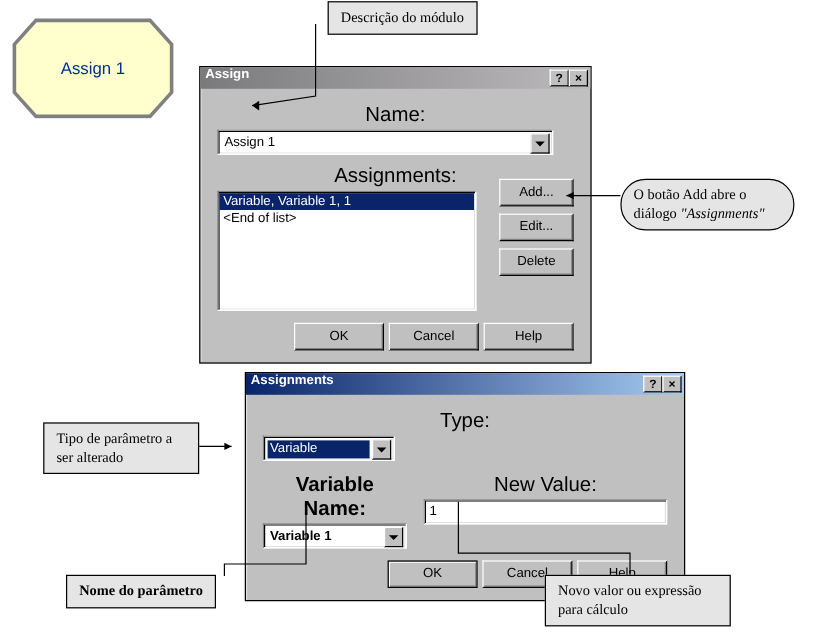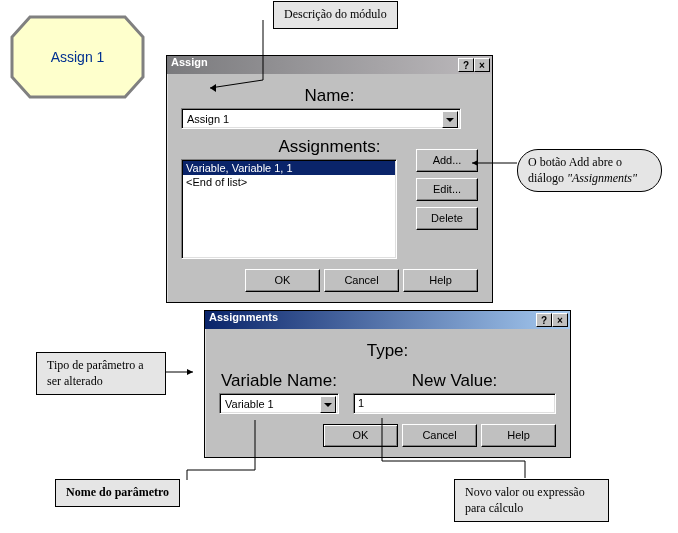--- a/index.html
+++ b/index.html
@@ -257,23 +257,27 @@
 <div class="dialog" style="left:180px; top:310px; width:367px;margin-left:24px;">
   <div class="titlebar active">
     <span>Assignments</span>
     <div class="title-buttons">
       <div class="title-btn">?</div>
       <div class="title-btn">×</div>
     </div>
   </div>
   <div class="dialog-body">
     <div class="lbl">Type:</div>
+    <div class="combo" style="width:110px;">
+      <div class="combo-text selected">Variable</div>
+      <div class="combo-btn"></div>
+    </div>
 
     <div class="row" style="margin-top:6px;">
-      <div style="width:120px;">
+      <div style="width:120px;font-weight:bold;">
         <div class="lbl">Variable Name:</div>
         <div class="combo" style="width:120px;">
           <div class="combo-text">Variable 1</div>
           <div class="combo-btn"></div>
         </div>
       </div>
       <div style="flex:1;">
         <div class="lbl">New Value:</div>
         <div class="textbox">1</div>
       </div>

